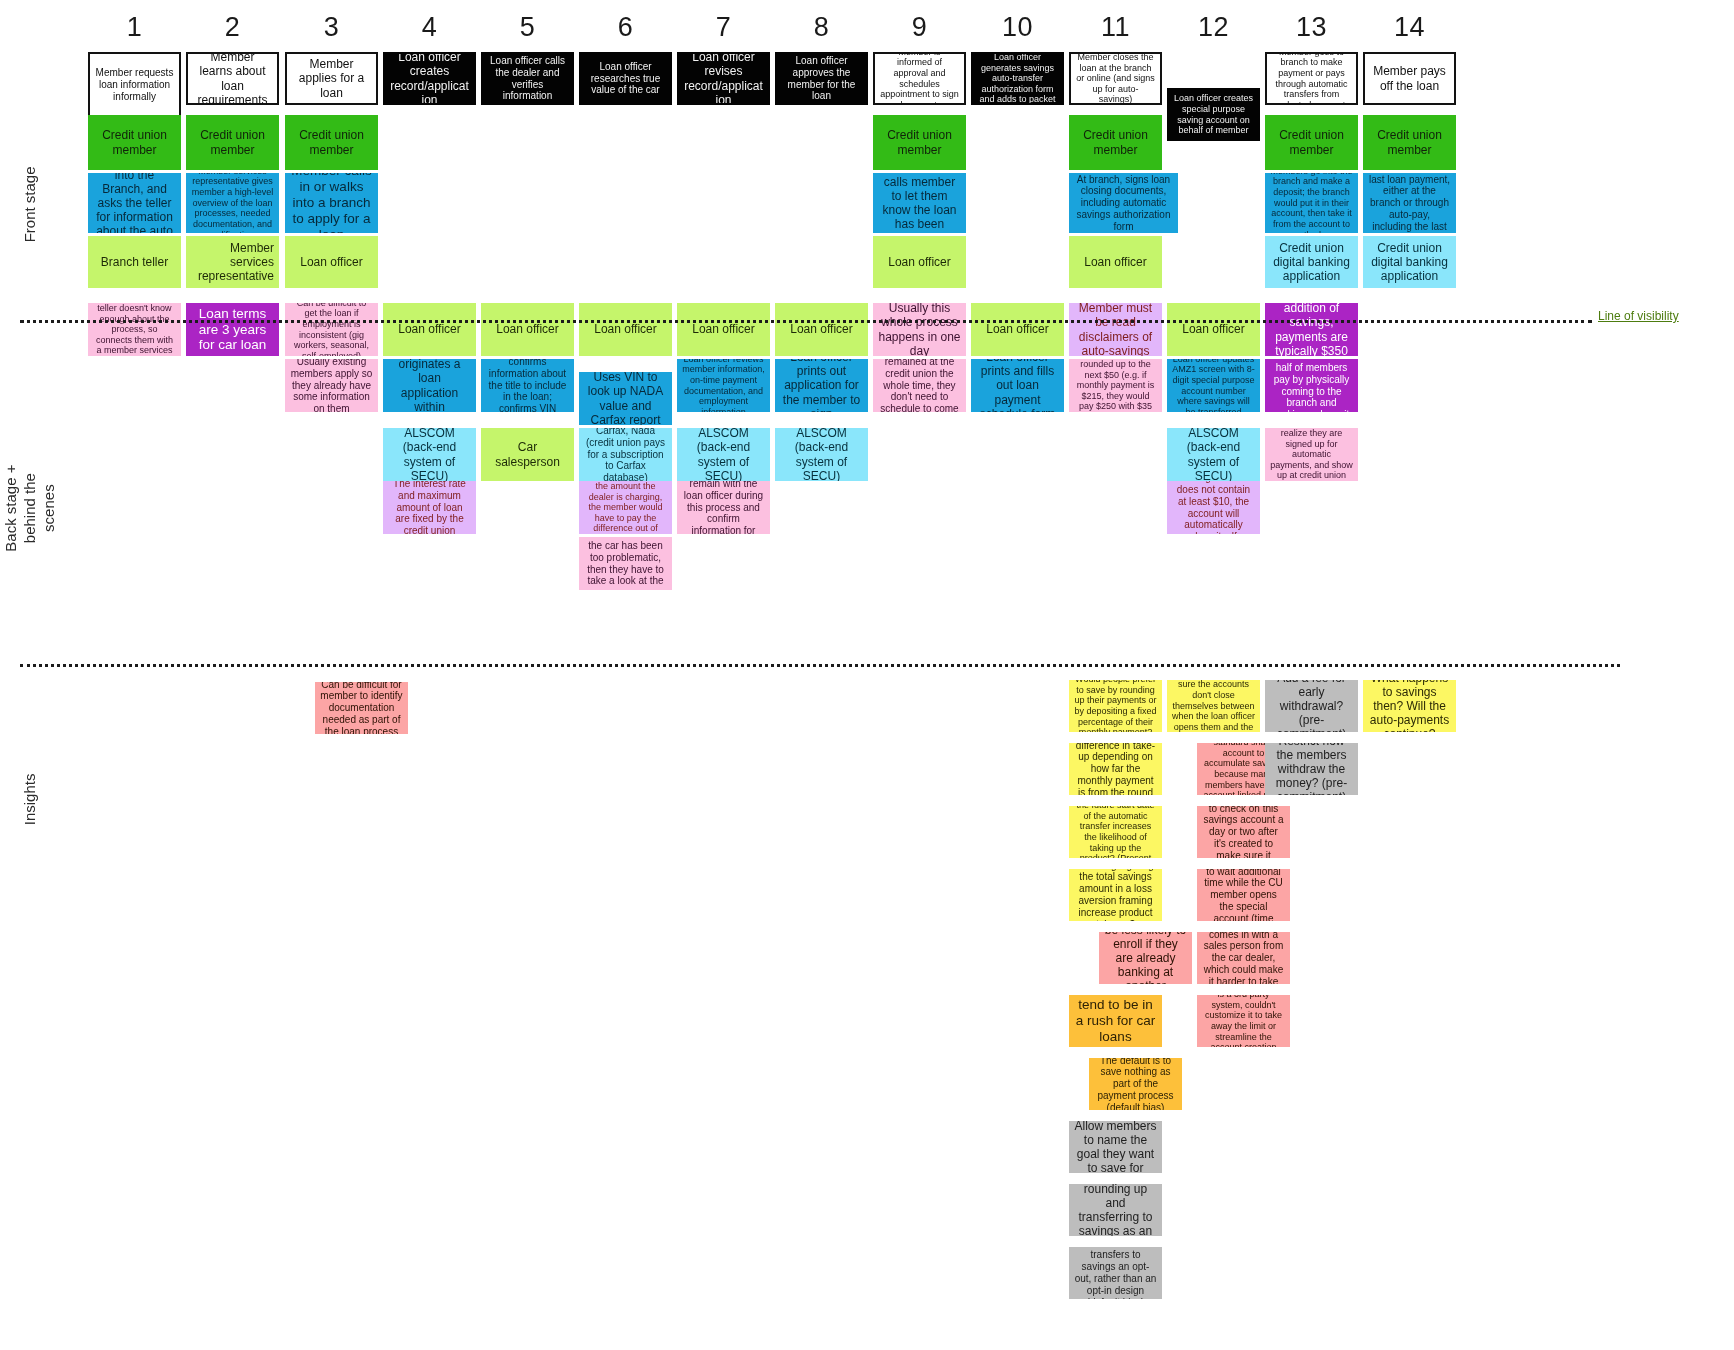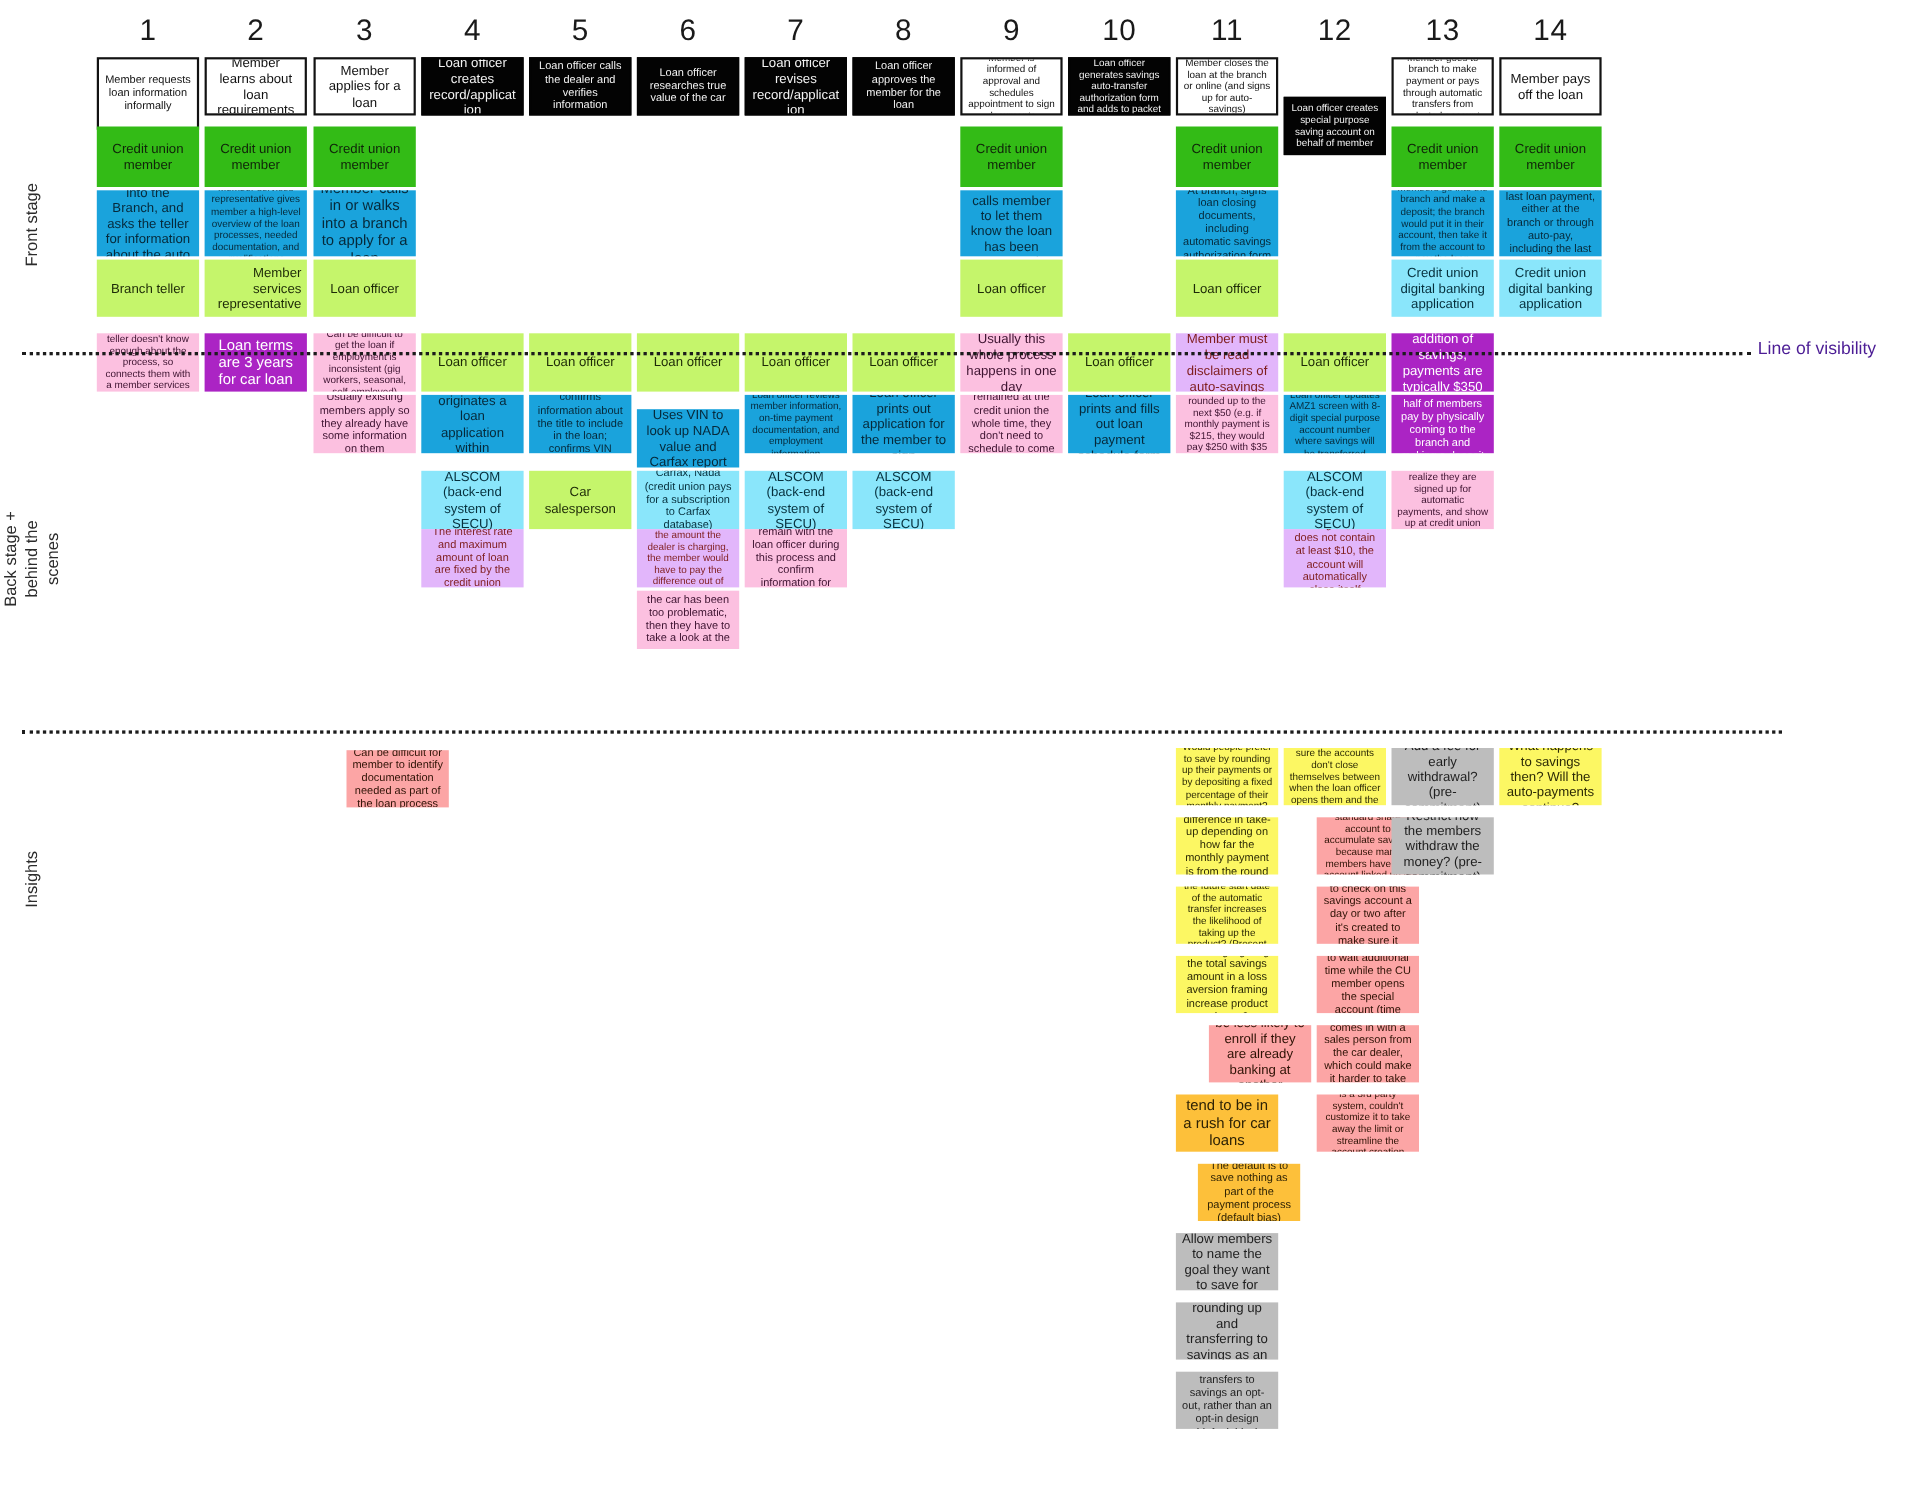--- a/index.html
+++ b/index.html
@@ -40,23 +40,24 @@
   }
 
   
   .dotline {
     position: absolute;
     height: 0;
     border-top: 3px dotted #1c1c1c;
   }
   .dotline-label {
     position: absolute;
-    font-size: 16px;
-    color: #4c1d95;
+    font-size: 12px;
+    color: #4d7c0f;
     white-space: nowrap;
+    text-decoration: underline;
   }
 
   
   .card {
     position: absolute;
     display: flex;
     align-items: center;
     justify-content: center;
     text-align: center;
     padding: 3px 5px;
@@ -175,21 +176,21 @@
     </div>
     <div class="card c-blue t-xs" style="left: 186px; top: 173px; width: 93px; height: 60px;">
       <span>Member services representative gives member a high-level overview of the loan processes, needed documentation, and qualifications</span>
     </div>
     <div class="card c-blue t-lg" style="left: 285px; top: 173px; width: 93px; height: 60px;">
       <span>Member calls in or walks into a branch to apply for a loan</span>
     </div>
     <div class="card c-blue t-md" style="left: 873px; top: 173px; width: 93px; height: 60px;">
       <span>Loan officer calls member to let them know the loan has been approved</span>
     </div>
-    <div class="card c-blue t-sm" style="left: 1069px; top: 173px; width: 93px; height: 60px;">
+    <div class="card c-blue t-sm" style="left: 1069px; top: 173px; width: 109px; height: 60px;">
       <span>At branch, signs loan closing documents, including automatic savings authorization form</span>
     </div>
     <div class="card c-blue t-xs" style="left: 1265px; top: 173px; width: 93px; height: 60px;">
       <span>Members go into the branch and make a deposit; the branch would put it in their account, then take it from the account to pay the loan</span>
     </div>
     <div class="card c-blue t-sm" style="left: 1363px; top: 173px; width: 93px; height: 60px;">
       <span>Member makes last loan payment, either at the branch or through auto-pay, including the last savings round-up</span>
     </div>
     <div class="card c-lime t-md" style="left: 88px; top: 236px; width: 93px; height: 52px;">
       <span>Branch teller</span>

